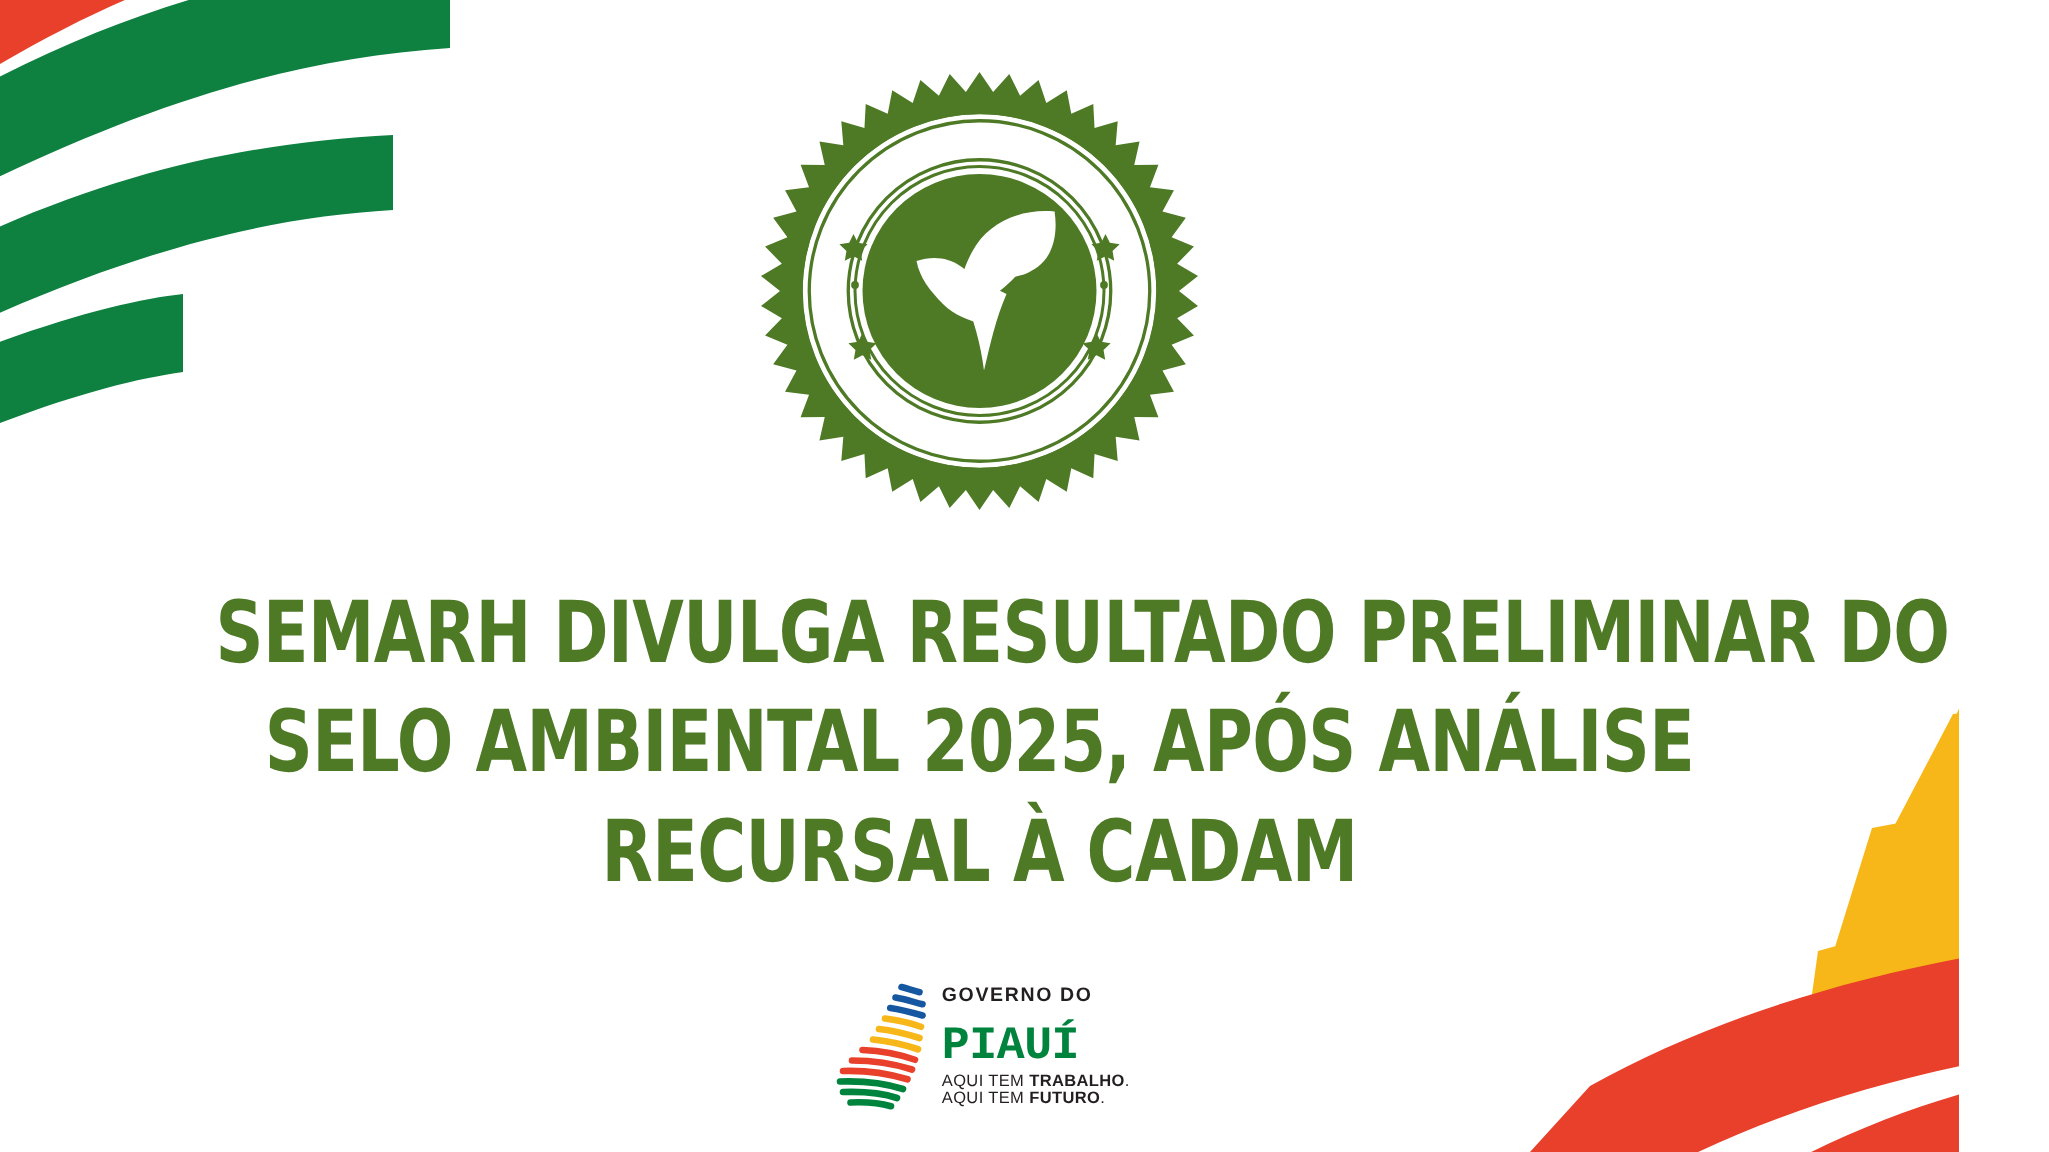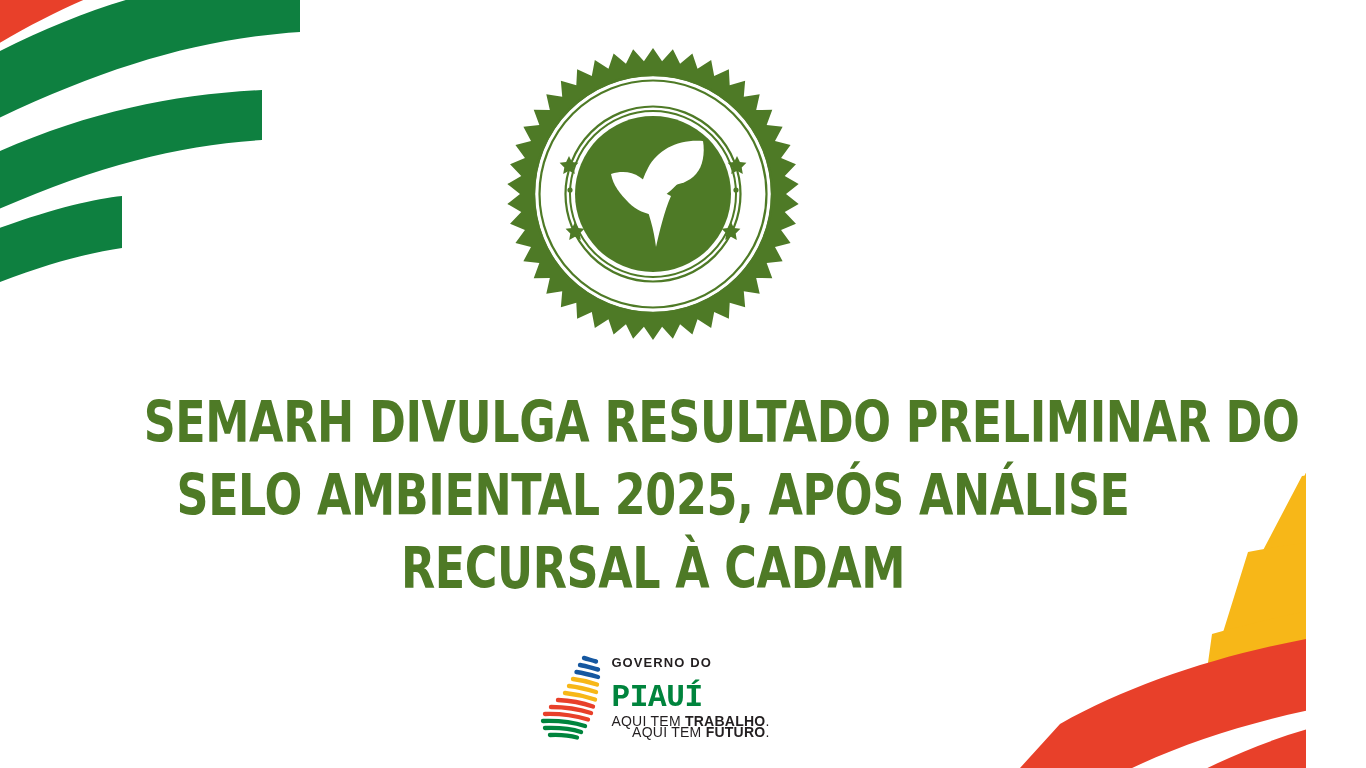--- a/index.html
+++ b/index.html
@@ -96,27 +96,26 @@
     font-family: Liberation Mono, monospace;
     font-size: 31px;
     font-weight: 700;
     letter-spacing: -0.3px;
     color: #00843d;
     display: block;
     line-height: 0.92;
   }
   .tagline {
     font-family: "Liberation Sans", sans-serif;
-    font-size: 14px;
+    font-size: 11px;
     letter-spacing: 0.25px;
     color: #231f20;
     display: block;
     margin-top: 3px;
     line-height: 11px;
-    text-align: right;
   }
   .tagline b { font-weight: 700; }
 </style>
 </head>
 <body>
 
 <div id="canvas">
 
   <svg class="deco-layer" width="1366" height="768" viewBox="0 0 1366 768" aria-hidden="true">
     <defs>

